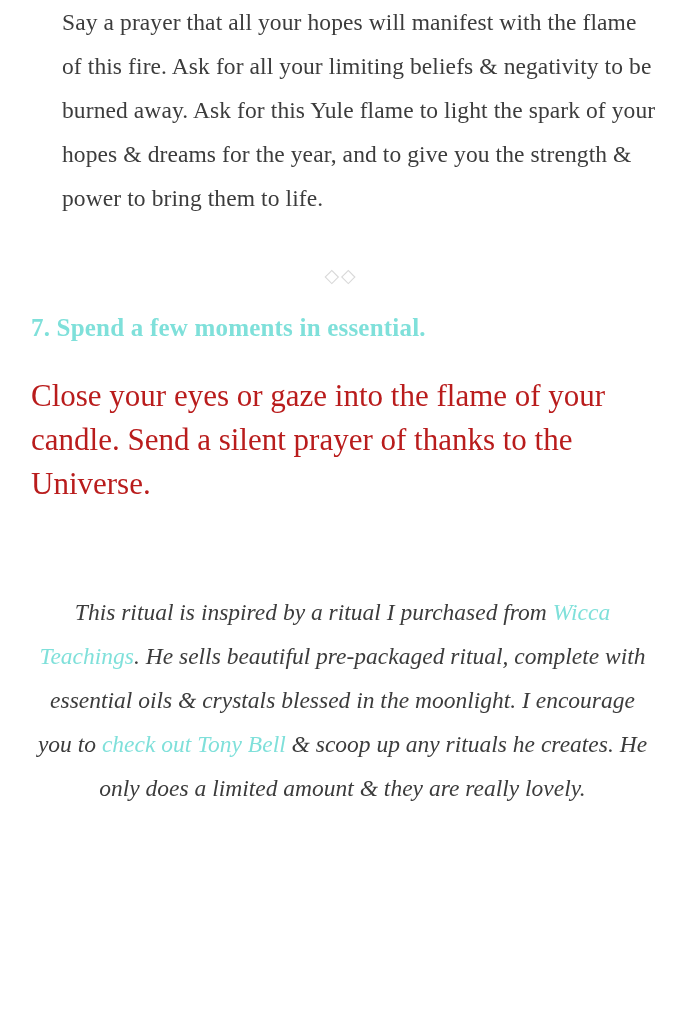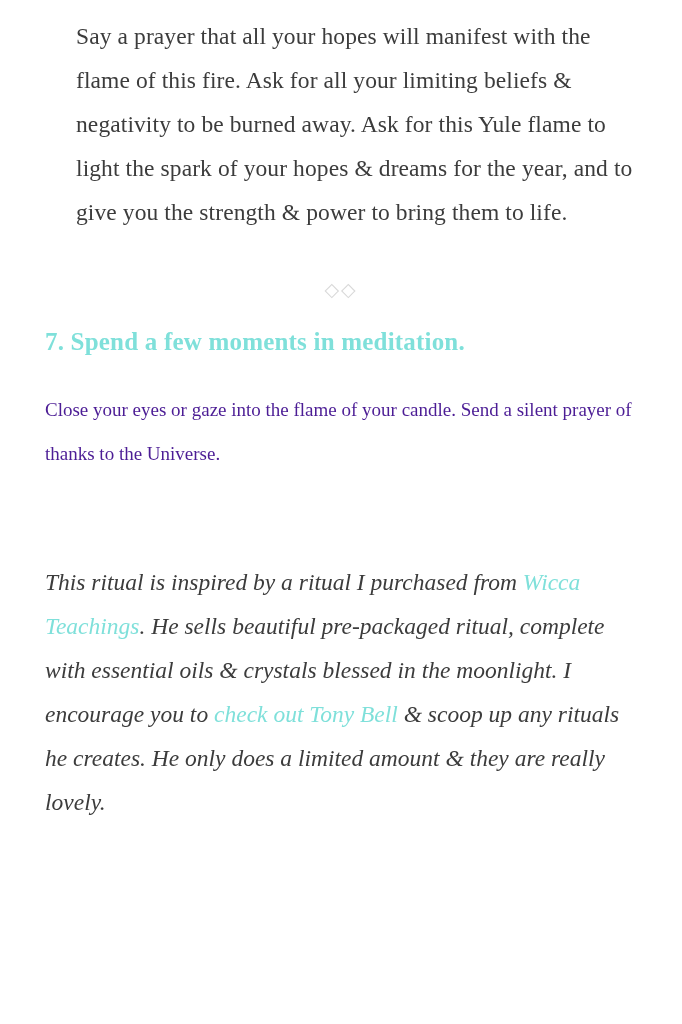--- a/index.html
+++ b/index.html
@@ -12,21 +12,21 @@
     width: 682px;
     height: 1024px;
     font-family: "Liberation Serif", serif;
     color: #3a3a3a;
     overflow: hidden;
   }
   .page {
     width: 682px;
     height: 1024px;
     position: relative;
-    padding: 14px;
+    padding: 0;
   }
   .body-indented {
     margin: 0 0 0 0;
     padding: 0 24px 0 62px;
   }
   .para {
     font-size: 23.5px;
     line-height: 44px;
     color: #3c3c3c;
     margin: 0;
@@ -57,54 +57,55 @@
     letter-spacing: 0.2px;
     margin: 0;
   }
   .heading .num {
     color: #7fe0da;
   }
   .outer-block {
     padding: 0 28px 0 31px;
   }
   .para-main {
-    font-size: 19px;
+    font-size: 31px;
     line-height: 44px;
-    color: #4c1d95;
+    color: #b91c1c;
     margin: 26px 0 0 0;
   }
   .spacer-lg {
     height: 84px;
   }
   .closing {
     font-style: italic;
     font-size: 23.5px;
     line-height: 44px;
     color: #3c3c3c;
     margin: 0;
+    text-align: center;
   }
   .link {
     color: #7fe0da;
     text-decoration: none;
     font-style: italic;
   }
 </style>
 </head>
 <body>
 
 <div class="page">
 
   <div class="body-indented">
     <p class="para">Say a prayer that all your hopes will manifest with the flame of this fire. Ask for all your limiting beliefs &amp; negativity to be burned away. Ask for this Yule flame to light the spark of your hopes &amp; dreams for the year, and to give you the strength &amp; power to bring them to life.</p>
   </div>
 
   <div class="divider">◇◇</div>
 
   <div class="heading-row">
-    <h2 class="heading"><span class="num">7.</span> <span>Spend a few moments in meditation.</span></h2>
+    <h2 class="heading"><span class="num">7.</span> <span>Spend a few moments in essential.</span></h2>
   </div>
 
   <div class="outer-block">
     <p class="para-main">Close your eyes or gaze into the flame of your candle. Send a silent prayer of thanks to the Universe.</p>
 
     <div class="spacer-lg"></div>
 
     <p class="closing"><span>This ritual is inspired by a ritual I purchased from </span><a class="link" href="#">Wicca Teachings</a><span>. He sells beautiful pre-packaged ritual, complete with essential oils &amp; crystals blessed in the moonlight. I encourage you to </span><a class="link" href="#">check out Tony Bell</a><span> &amp; scoop up any rituals he creates. He only does a limited amount &amp; they are really lovely.</span></p>
   </div>
 

